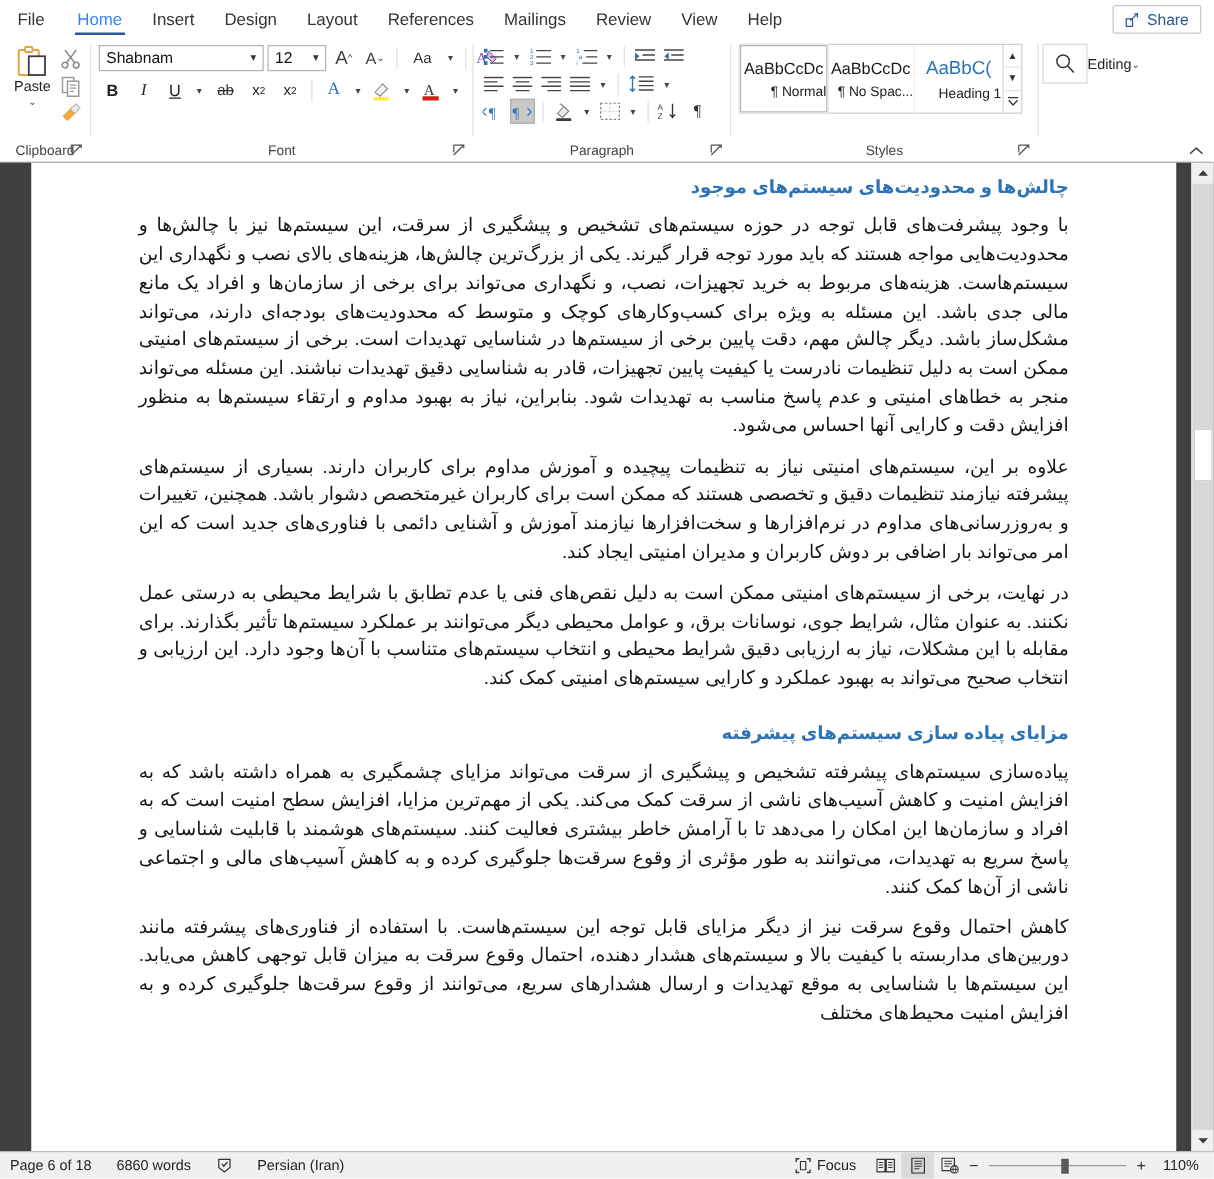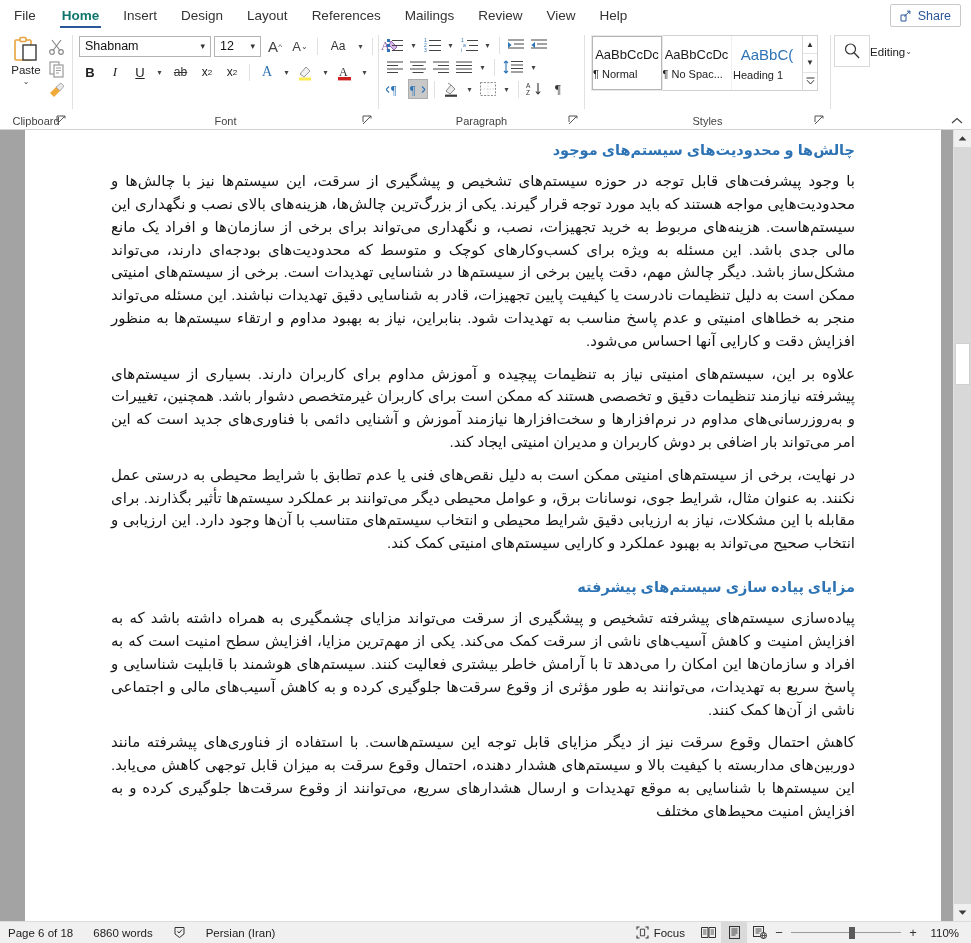--- a/index.html
+++ b/index.html
@@ -9,21 +9,21 @@
     font-family:"Liberation Sans","DejaVu Sans",sans-serif;
     font-size:12px;color:#1a1a1a;
     -webkit-font-smoothing:antialiased;
   }
   .app{position:relative;width:971px;height:943px;display:flex;flex-direction:column;}
 
   
   .tabbar{height:31px;background:#ffffff;display:flex;align-items:stretch;position:relative;flex:0 0 31px;}
   .tab{padding:0 12px;display:flex;align-items:center;font-size:13.5px;color:#333;cursor:default;position:relative;}
   .tab.first{padding-left:14px;padding-right:14px;}
-  .tab.active{color:#0f766e;font-weight:700;}
+  .tab.active{color:#3b82f6;font-weight:400;}
   .tab.active:after{content:"";position:absolute;left:10px;right:10px;bottom:3px;height:2px;background:#2b579a;}
   .share-wrap{margin-left:auto;display:flex;align-items:center;padding-right:10px;}
   .share-btn{border:1px solid #c8c8c8;border-radius:2px;height:21px;display:flex;align-items:center;gap:5px;
              padding:0 9px;font-size:12.5px;color:#2b579a;background:#fff;}
   .share-ico{display:inline-block;width:13px;height:12px;position:relative;}
   .share-ico svg{display:block}
 
   
   .ribbon{flex:0 0 98px;background:#ffffff;border-bottom:1px solid #d2d2d2;display:flex;position:relative;}
   .group{position:relative;display:flex;flex-direction:column;height:98px;}
@@ -62,36 +62,36 @@
 
   
   .g-sty{width:245px;}
   .sty-body{padding:5px 0 0 6px;}
   .gallery{display:flex;border:1px solid #d0d0d0;background:#fff;height:56px;box-sizing:border-box;}
   .sitem{width:70px;display:flex;flex-direction:column;align-items:center;justify-content:center;
          border-right:1px solid #efefef;box-sizing:border-box;}
   .sitem.sel{border:1px solid #b6b6b6;outline:1px solid #e8e8e8;}
   .sitem .pv{font-size:13px;color:#1a1a1a;white-space:nowrap;overflow:hidden;width:66px;text-align:center;}
   .sitem .pv.h1{color:#2e74b5;font-size:15px;}
-  .sitem .nm{font-size:11px;color:#222;margin-top:6px;white-space:nowrap;overflow:hidden;width:68px;text-align:left;}
+  .sitem .nm{font-size:11px;color:#222;margin-top:6px;white-space:nowrap;overflow:hidden;width:68px;text-align:right;}
   .sbar{width:14px;display:flex;flex-direction:column;border-left:1px solid #d8d8d8;}
   .sbar div{flex:1;display:flex;align-items:center;justify-content:center;font-size:8px;color:#333;
             border-bottom:1px solid #e4e4e4;}
 
   
   .g-edit{width:84px;}
   .edit-body{display:flex;justify-content:center;padding-top:6px;}
   .edit-col{display:flex;flex-direction:row;align-items:center;}
   .edit-sq{width:34px;height:30px;border:1px solid #d9d9d9;display:flex;align-items:center;justify-content:center;}
   .edit-col .lbl{font-size:11.5px;color:#222;margin-top:2px;}
   .edit-col .car{font-size:8px;color:#444;margin-top:1px;}
   .ribbon-collapse{position:absolute;right:8px;bottom:4px;font-size:11px;color:#444;}
 
   
-  .docarea{flex:1;position:relative;background:#a3a3a3;overflow:hidden;}
+  .docarea{flex:1;position:relative;background:#404040;overflow:hidden;}
   .page{position:absolute;left:25px;top:0;width:916px;bottom:0;background:#ffffff;}
   .pagebody{padding:10px 86px 0 86px;direction:rtl;text-align:justify;}
   .h2{color:#2e74b5;font-size:14.5px;font-weight:bold;text-align:right;margin:0 0 5px 0;line-height:1.4;}
   .h2.second{margin-top:22px;}
   .para{font-size:15px;line-height:1.52;color:#161616;margin:10px 0 8px 0;text-align:justify;
         text-align-last:right;}
   .para.lastclip{margin-bottom:0;}
 
   
   .vsb{position:absolute;right:0;top:0;bottom:0;width:17px;background:#f0f0f0;border-left:1px solid #e0e0e0;}

